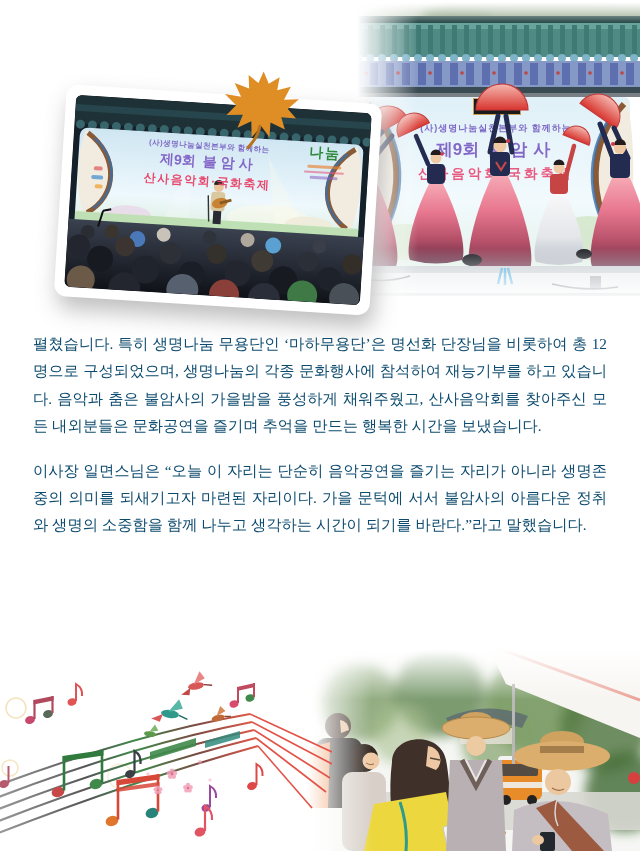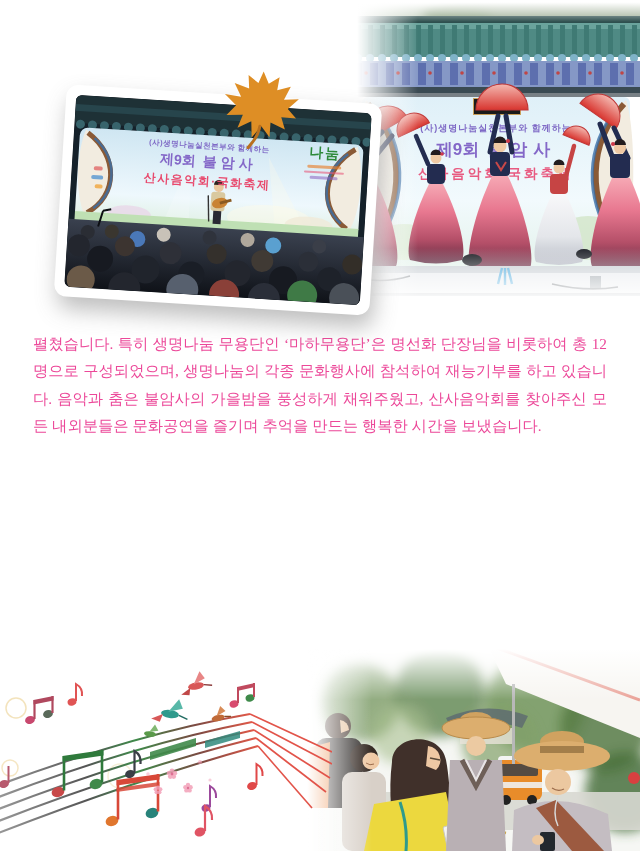--- a/index.html
+++ b/index.html
@@ -33,21 +33,21 @@
   .lp-line2 .nm{letter-spacing:4px;margin-left:7px;}
   .lp-line3{font-family:"Liberation Sans",sans-serif;font-size:12px;font-weight:bold;color:#e84a6e;letter-spacing:1.5px;margin-top:2px;white-space:nowrap;}
   .lp-side{position:absolute;right:16px;top:34px;width:56px;text-align:center;z-index:2;}
   .lp-side .nanum{font-family:"Liberation Sans",sans-serif;font-size:14px;font-weight:bold;color:#2e8a3a;letter-spacing:2px;}
   .lp-side .bar{height:2.5px;border-radius:2px;margin:3px auto 0;}
 
   
   .maple{position:absolute;left:221px;top:70px;width:80px;height:80px;z-index:5;transform:rotate(4deg);}
 
   
-  .article{position:absolute;left:33px;top:330px;width:574px;z-index:2;color:#ec4899;
+  .article{position:absolute;left:33px;top:330px;width:574px;z-index:2;color:#0c4a6e;
            font-size:15.3px;line-height:27.4px;text-align:justify;}
   .article p{margin:0 0 17px 0;}
 
   
   .music-art{position:absolute;left:0;top:656px;width:332px;height:195px;z-index:2;pointer-events:none;}
 
   
   .photo-bottom{position:absolute;left:300px;top:642px;width:340px;height:209px;z-index:1;}
   .pb-top{left:0;right:0;top:0;height:58px;background:linear-gradient(to bottom,#fff 12%,rgba(255,255,255,0));}
   .pb-left{left:0;top:0;bottom:0;width:72px;background:linear-gradient(to right,#fff 10%,rgba(255,255,255,0));}
@@ -401,20 +401,21 @@
 
   <div class="maple">
     <svg width="80" height="80" viewBox="0 0 104 108">
       <path d="M52,2 L60,18 L74,8 L72,26 L90,20 L82,38 L102,36 L88,50 L100,62 L80,62 L86,78 L66,70 L66,90 L54,76 L42,92 L40,70 L22,80 L28,62 L6,64 L18,50 L2,36 L24,38 L14,20 L34,26 L32,8 L46,18 Z" fill="#de8e25"></path>
       <path d="M52,76 C51,88 46,96 38,106" stroke="#b86f1e" stroke-width="4" fill="none" stroke-linecap="round"></path>
     </svg>
   </div>
 
   <div class="article">
     <p>펼쳤습니다. 특히 생명나눔 무용단인 ‘마하무용단’은 명선화 단장님을 비롯하여 총 12명으로 구성되었으며, 생명나눔의 각종 문화행사에 참석하여 재능기부를 하고 있습니다. 음악과 춤은 불암사의 가을밤을 풍성하게 채워주웠고, 산사음악회를 찾아주신 모든 내외분들은 문화공연을 즐기며 추억을 만드는 행복한 시간을 보냈습니다.</p>
+    <p>이사장 일면스님은 “오늘 이 자리는 단순히 음악공연을 즐기는 자리가 아니라 생명존중의 의미를 되새기고자 마련된 자리이다. 가을 문턱에 서서 불암사의 아름다운 정취와 생명의 소중함을 함께 나누고 생각하는 시간이 되기를 바란다.”라고 말했습니다.</p>
   </div>
 
   <div class="music-art">
     <svg width="332" height="195" viewBox="0 0 332 195">
       <defs>
         <linearGradient id="staffGrad" x1="0" y1="0" x2="1" y2="0">
           <stop offset="0" stop-color="#9a9a9a"></stop>
             <stop offset="0.35" stop-color="#555555"></stop>
           <stop offset="0.55" stop-color="#3f8a4a"></stop>
             <stop offset="0.78" stop-color="#7a4a42"></stop>

